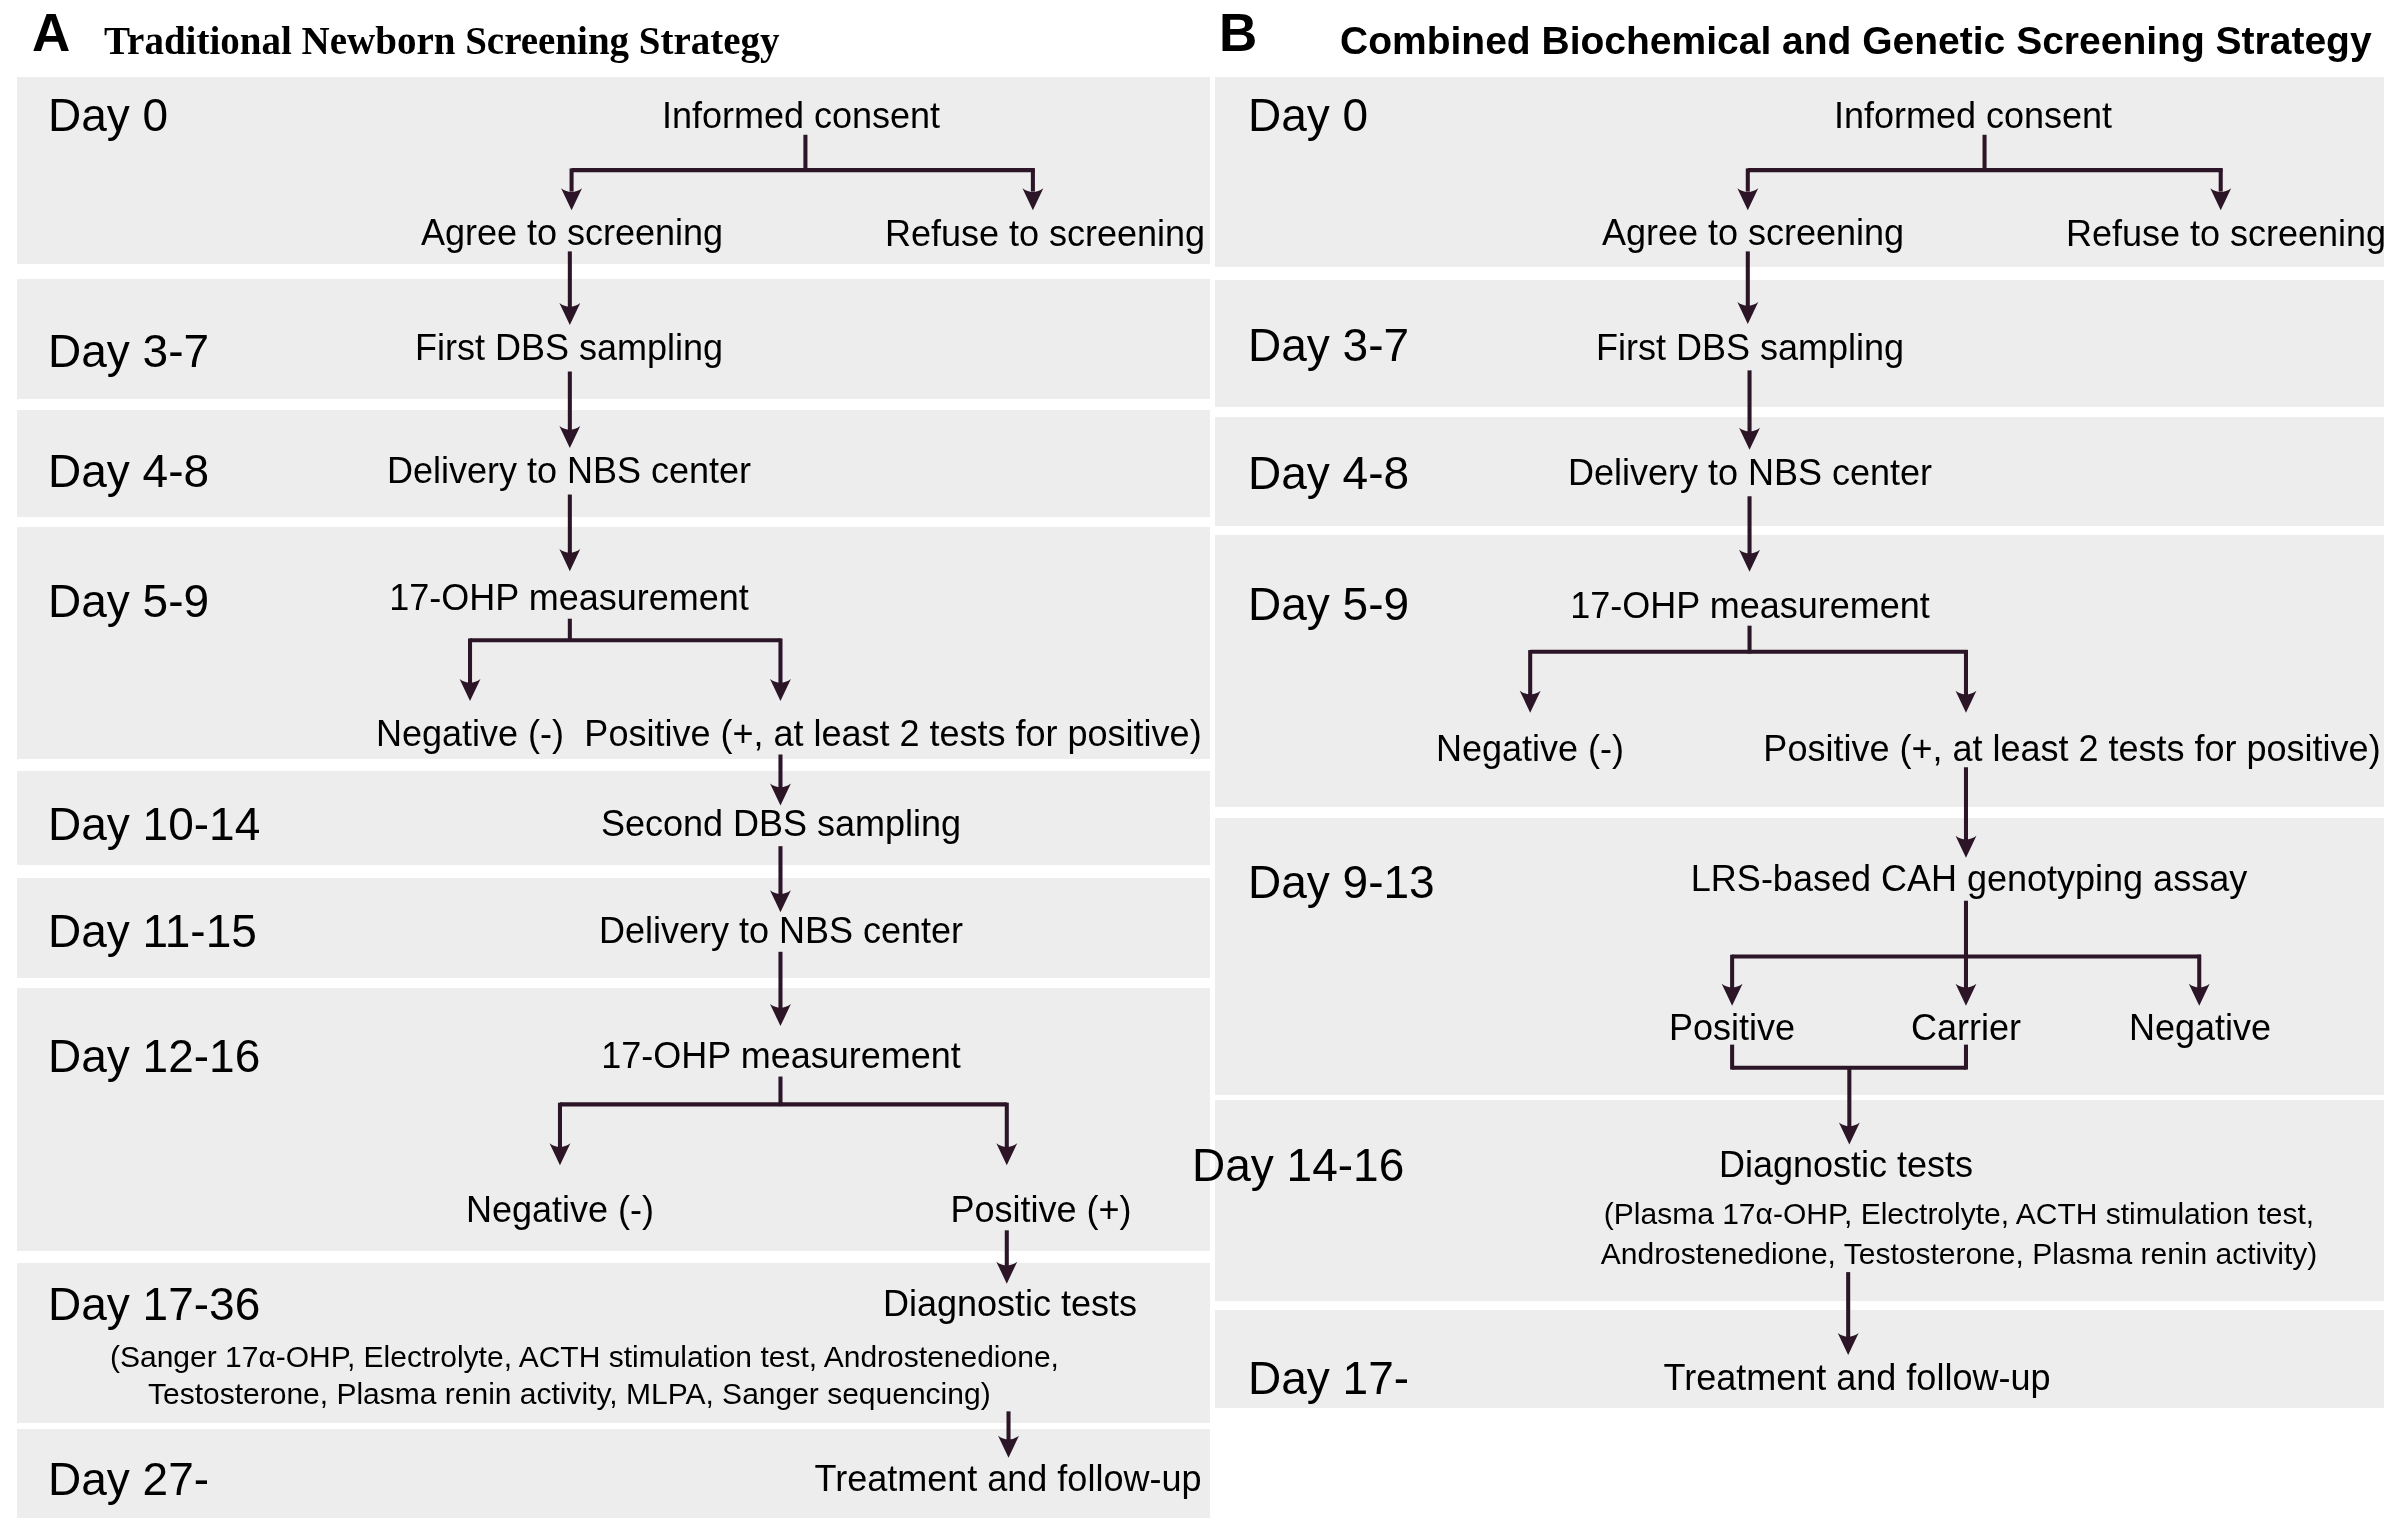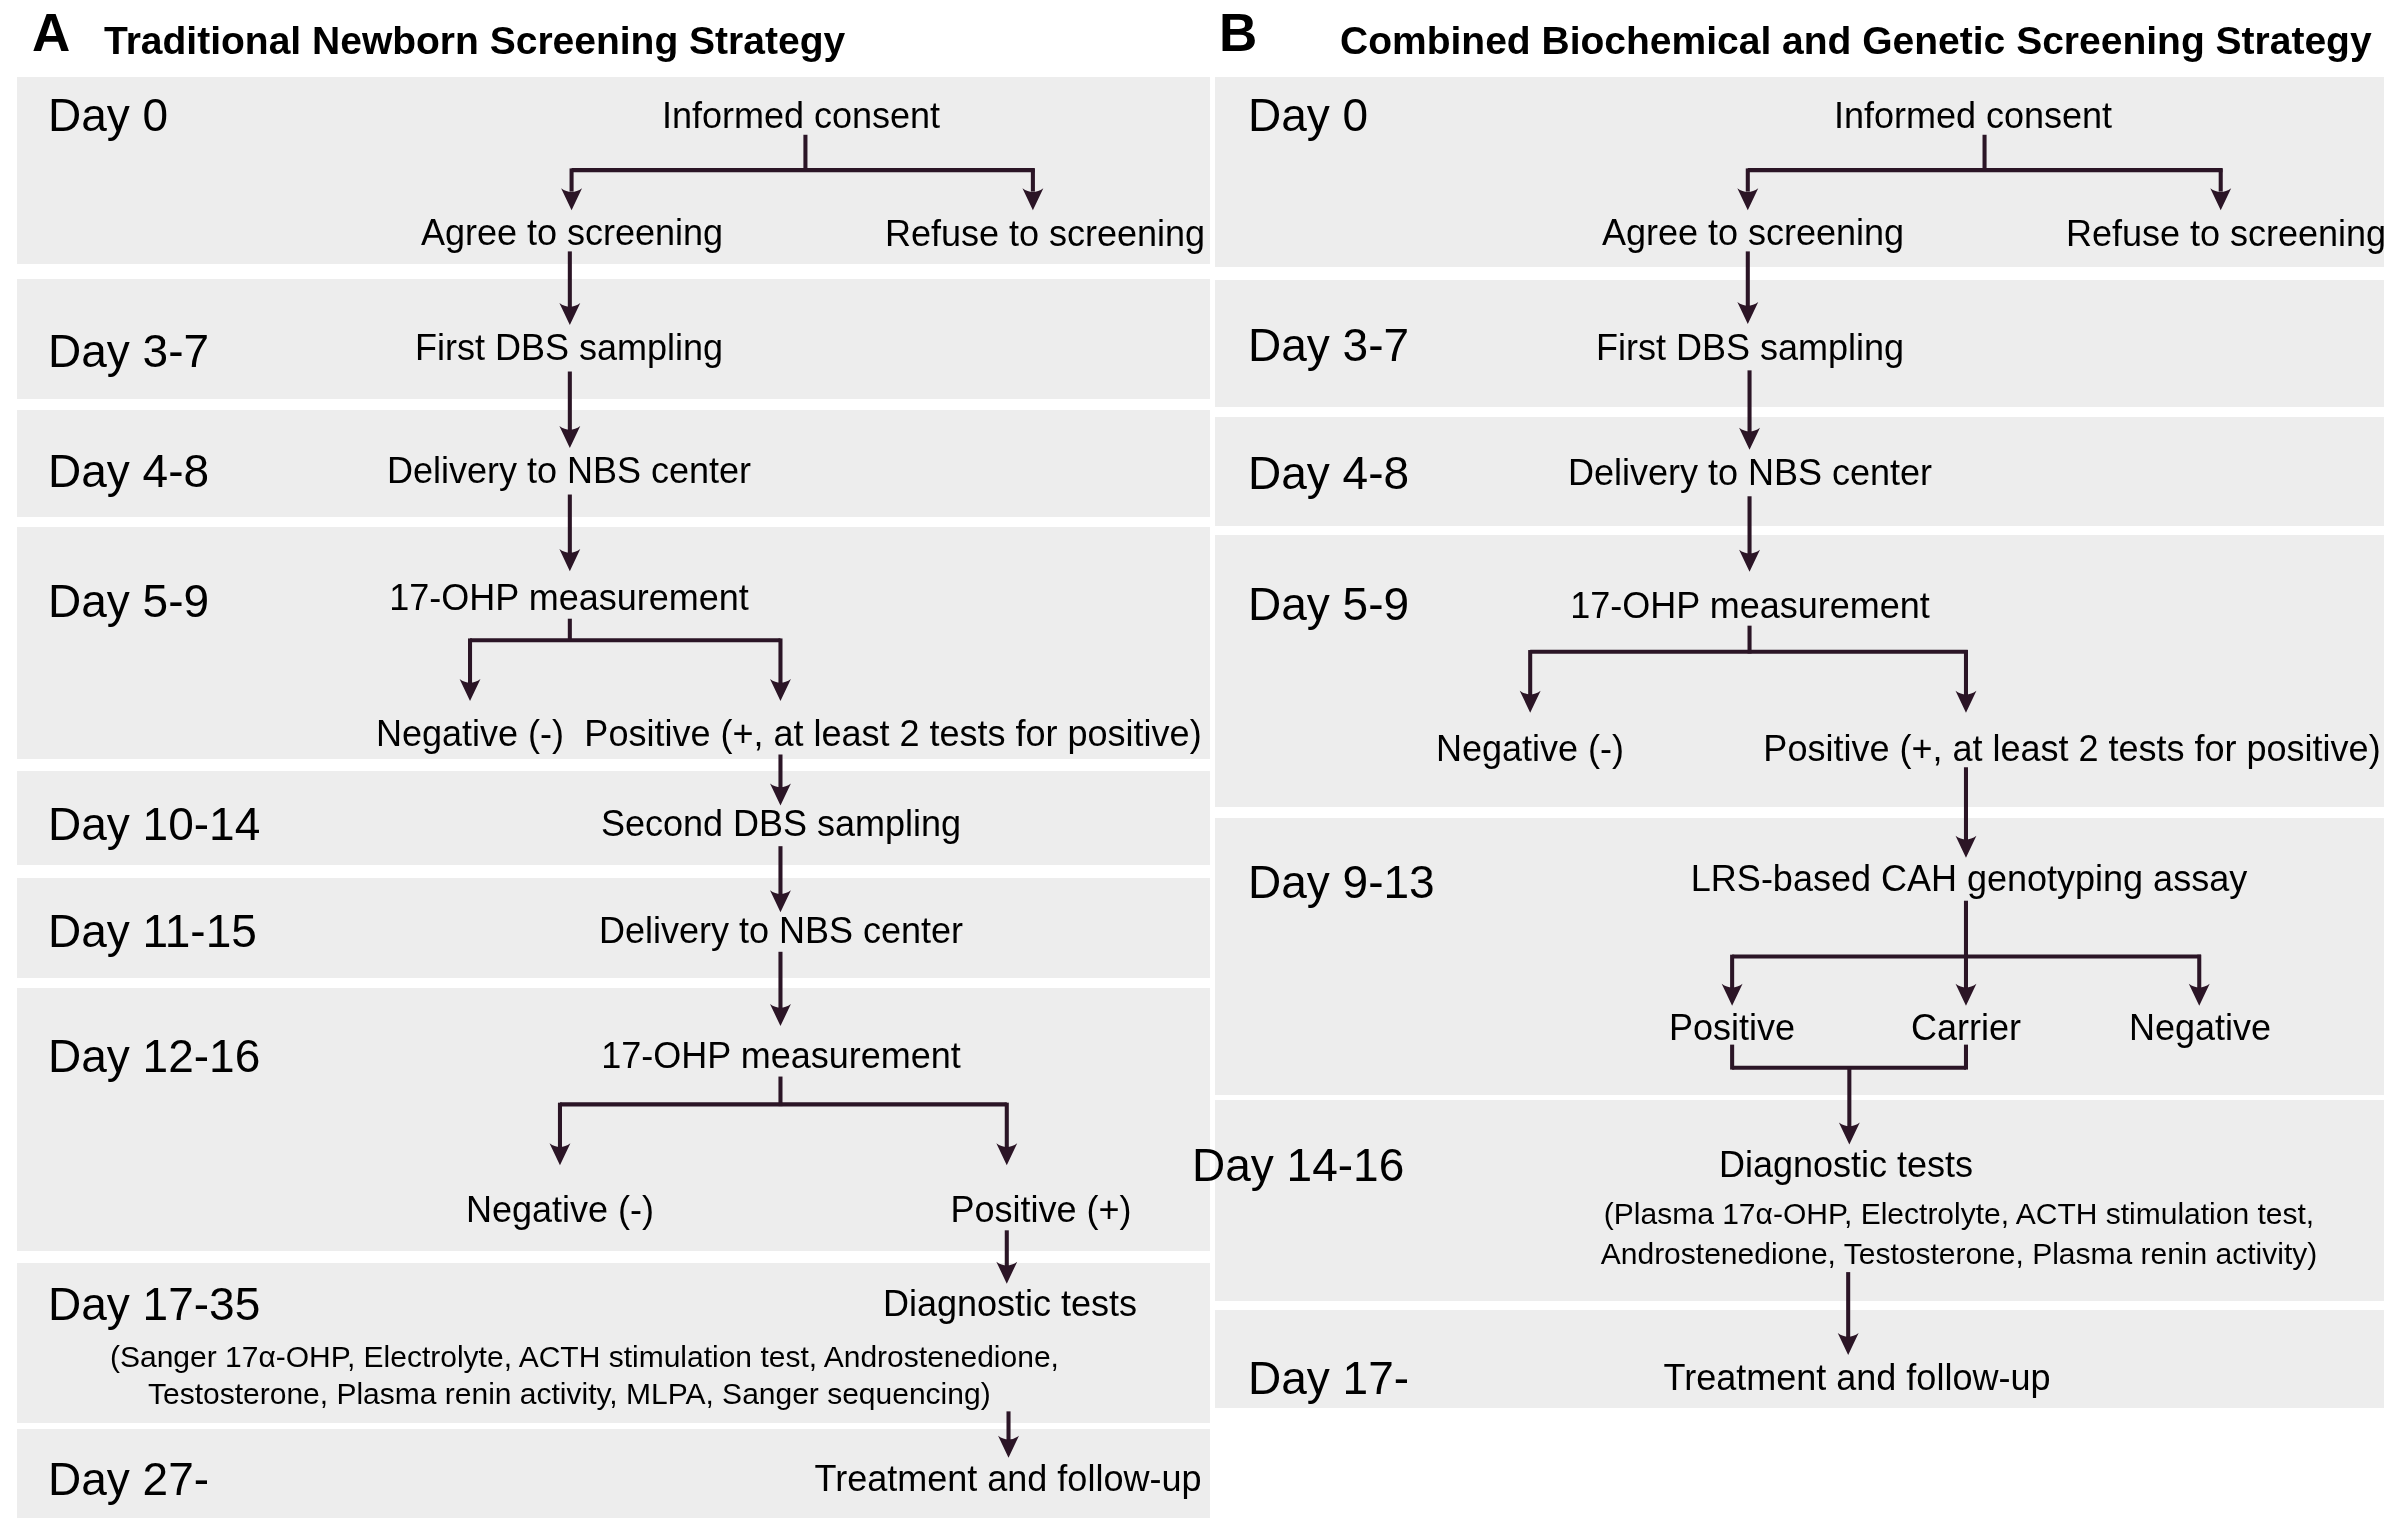--- a/index.html
+++ b/index.html
@@ -20,40 +20,40 @@
   .node.small{font-size:30px;}
   .node.leftalign{transform:translateY(-50%);}
   svg.flow{position:absolute;left:0;top:0;pointer-events:none;}
 </style>
 </head>
 <body>
 
 <div class="canvas">
 
   <div class="panel-letter" style="left:32px;top:5.8px;">A</div>
-  <div class="panel-title" style="left:104px;top:21px;">Traditional Newborn Screening Strategy</div>
+  <div class="panel-title" style="left:104px;top:21px;font-family:Liberation Serif, serif;">Traditional Newborn Screening Strategy</div>
 
   <div class="band" style="left:17.4px;top:77px;width:1193px;height:187px;"></div>
   <div class="band" style="left:17.4px;top:279px;width:1193px;height:120px;"></div>
   <div class="band" style="left:17.4px;top:410px;width:1193px;height:107px;"></div>
   <div class="band" style="left:17.4px;top:527px;width:1193px;height:232px;"></div>
   <div class="band" style="left:17.4px;top:771px;width:1193px;height:94px;"></div>
   <div class="band" style="left:17.4px;top:878px;width:1193px;height:100px;"></div>
   <div class="band" style="left:17.4px;top:988px;width:1193px;height:263px;"></div>
   <div class="band" style="left:17.4px;top:1263px;width:1193px;height:160px;"></div>
   <div class="band" style="left:17.4px;top:1429px;width:1193px;height:89px;"></div>
 
   <div class="day" style="left:48px;top:115px;">Day 0</div>
   <div class="day" style="left:48px;top:351px;">Day 3-7</div>
   <div class="day" style="left:48px;top:471px;">Day 4-8</div>
   <div class="day" style="left:48px;top:601px;">Day 5-9</div>
   <div class="day" style="left:48px;top:824px;">Day 10-14</div>
   <div class="day" style="left:48px;top:931px;">Day 11-15</div>
   <div class="day" style="left:48px;top:1056px;">Day 12-16</div>
-  <div class="day" style="left:48px;top:1304px;">Day 17-35</div>
+  <div class="day" style="left:48px;top:1304px;">Day 17-36</div>
   <div class="day" style="left:48px;top:1479px;">Day 27-</div>
 
   <div class="node" style="left:801px;top:116px;">Informed consent</div>
   <div class="node" style="left:572px;top:233px;">Agree to screening</div>
   <div class="node" style="left:1045px;top:234px;">Refuse to screening</div>
   <div class="node" style="left:569px;top:348px;">First DBS sampling</div>
   <div class="node" style="left:569px;top:471px;">Delivery to NBS center</div>
   <div class="node" style="left:569px;top:598px;">17-OHP measurement</div>
   <div class="node" style="left:470px;top:734px;">Negative (-)</div>
   <div class="node" style="left:893px;top:734px;">Positive (+, at least 2 tests for positive)</div>

